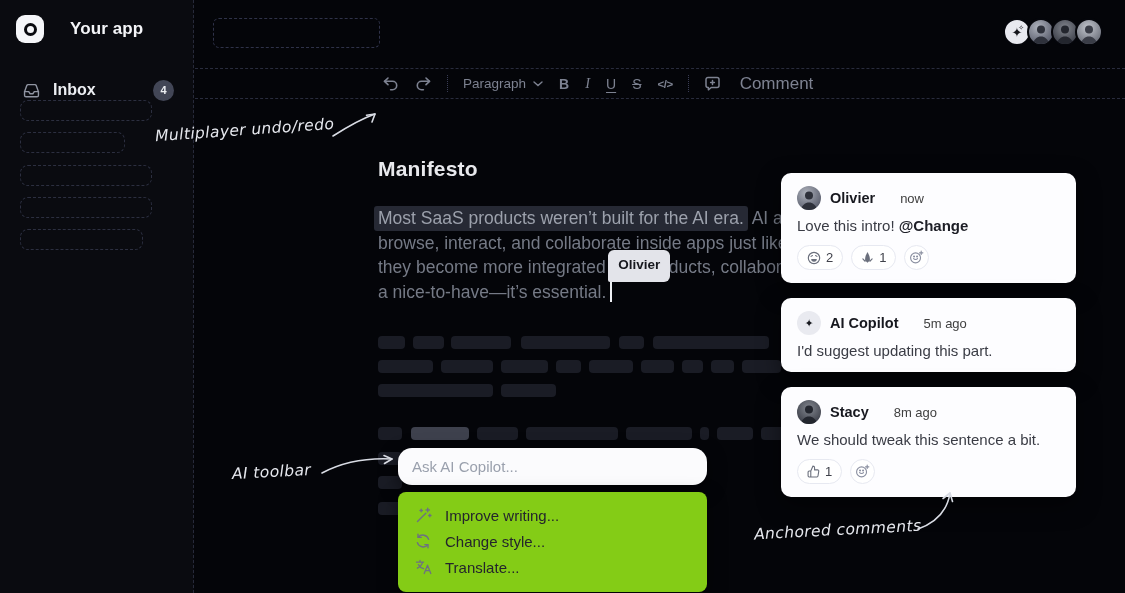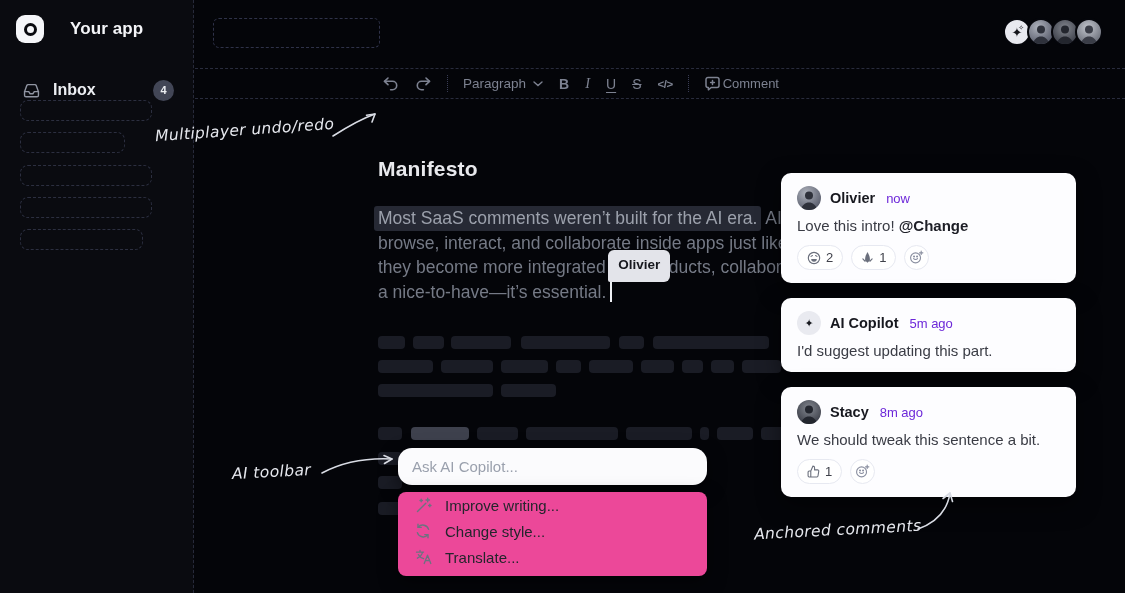--- a/index.html
+++ b/index.html
@@ -46,21 +46,21 @@
             display:flex; align-items:center; justify-content:center;
             height:24px; padding:0 5px; font-family:inherit; }
   .tb-gap { width:6px; }
   .tb-div { width:1px; height:17px; border-left:1px dotted #3a3d55; margin:0 10px; }
   .tb-para { font-size:13.5px; gap:7px; }
   .tb-b { font-size:14px; font-weight:700; }
   .tb-i { font-size:14.5px; font-style:italic; font-family:"Liberation Serif", serif; }
   .tb-u { font-size:14px; text-decoration:underline; text-underline-offset:2.5px; }
   .tb-s { font-size:14px; text-decoration:line-through; }
   .tb-code { font-size:11.5px; font-weight:600; letter-spacing:-0.5px; }
-  .tb-comment { font-size:13px; gap:2px; }
+  .tb-comment { font-size:17px; gap:19px; }
 
   
   .doc-title { position:absolute; left:378px; top:157px; color:#e8e9ed;
                font-size:21px; font-weight:700; letter-spacing:.2px; }
   .doc-body { position:absolute; left:378px; top:206px; color:#757a86;
               font-size:17.5px; line-height:24.6px; }
   .doc-line { white-space:nowrap; }
   .hl { background:#262934; color:#9ca1ac; padding:2px 4px 3px 4px; margin-left:-4px; border-radius:3px; }
   .caret { display:inline-block; width:2px; height:22px; background:#eef0f4;
            margin-left:4px; vertical-align:-4px; position:relative; }
@@ -72,38 +72,38 @@
   .skel { position:absolute; height:13px; border-radius:4px; background:#1a1c25; }
   .skel.lit { background:#3e414d; }
 
   
   .ai-input-card { position:absolute; left:398px; top:448px; width:309px; height:37px;
                    background:#fbfbfd; border-radius:14px; box-shadow:0 6px 18px rgba(0,0,0,.5);
                    display:flex; align-items:center; z-index:4; }
   .ai-input { width:100%; border:none; outline:none; background:transparent;
               padding:0 14px; font-size:15px; color:#23242b; font-family:inherit; }
   .ai-input::placeholder { color:#9aa0ad; opacity:1; }
-  .ai-menu { position:absolute; left:398px; top:492px; width:309px; height:84px;
-             background:#ec4899; border-radius:8px; box-shadow:0 6px 18px rgba(0,0,0,.5);
-             padding:0 0; z-index:4; }
+  .ai-menu { position:absolute; left:398px; top:492px; width:309px; height:100px;
+             background:#84cc16; border-radius:8px; box-shadow:0 6px 18px rgba(0,0,0,.5);
+             padding:10px 0; z-index:4; }
   .ai-item { display:flex; align-items:center; gap:13px; height:26px; padding:0 16px;
              font-size:15px; color:#24252c; cursor:pointer; }
   .ai-item .ic { width:18px; display:flex; justify-content:center; }
 
   
   .comments { position:absolute; left:781px; top:173px; width:295px;
               display:flex; flex-direction:column; gap:15px; z-index:5; }
   .comment-card { background:#fdfdff; border-radius:10px; box-shadow:0 8px 22px rgba(0,0,0,.5);
                   padding:13px 16px 13px 16px; }
   .c-head { display:flex; align-items:center; gap:9px; }
   .c-avatar { width:24px; height:24px; border-radius:50%; overflow:hidden; flex:none;
               display:flex; align-items:center; justify-content:center; }
   .c-avatar.ai { background:#e9eaf0; color:#17181e; font-size:11px; }
   .c-name { font-size:14.5px; font-weight:700; color:#17181f; }
-  .c-time { font-size:13px; color:#6d28d9; margin-left:2px; }
+  .c-time { font-size:13px; color:#404040; margin-left:16px; }
   .c-body { font-size:15px; color:#3a3c45; margin:7px 0 0 0; }
   .c-mention { font-weight:700; color:#1d1e26; }
   .c-reactions { display:flex; gap:8px; margin-top:11px; }
   .pill { height:25px; border:1px solid #e7e9f1; border-radius:13px; background:#fff;
           display:flex; align-items:center; gap:5px; padding:0 9px; font-size:13px;
           color:#3f414a; cursor:pointer; }
   .pill.icon-only { width:25px; padding:0; justify-content:center; }
 
   
   .hand { position:absolute; color:#e6e8ee; font-size:15.5px; font-style:italic;
@@ -202,21 +202,21 @@
       <svg width="17" height="16" viewBox="0 0 17 16" fill="none" stroke="#7d8291" stroke-width="1.5" stroke-linejoin="round" stroke-linecap="round">
         <path d="M2 3.5A2 2 0 0 1 4 1.5h9a2 2 0 0 1 2 2v6a2 2 0 0 1-2 2H7.2L4.4 13.8v-2.3H4a2 2 0 0 1-2-2z"></path>
         <path d="M8.5 4.6v3.8M6.6 6.5h3.8"></path>
       </svg>
       <span>Comment</span>
     </button>
   </div>
 
   <div class="doc-title">Manifesto</div>
   <div class="doc-body">
-    <div class="doc-line"><span class="hl">Most SaaS comments weren’t built for the AI era.</span><span> AI agents</span></div>
+    <div class="doc-line"><span class="hl">Most SaaS products weren’t built for the AI era.</span><span> AI agents</span></div>
     <div class="doc-line">browse, interact, and collaborate inside apps just like humans. As</div>
     <div class="doc-line">they become more integrated into products, collaboration isn’t</div>
     <div class="doc-line"><span>a nice-to-have—it’s essential.</span><span class="caret"><span class="cursor-label">Olivier</span></span></div>
   </div>
 
   <div>
     <div class="skel" style="left:378px; top:336px; width:27px;"></div>
     <div class="skel" style="left:413px; top:336px; width:31px;"></div>
     <div class="skel" style="left:451px; top:336px; width:60px;"></div>
     <div class="skel" style="left:521px; top:336px; width:89px;"></div>

